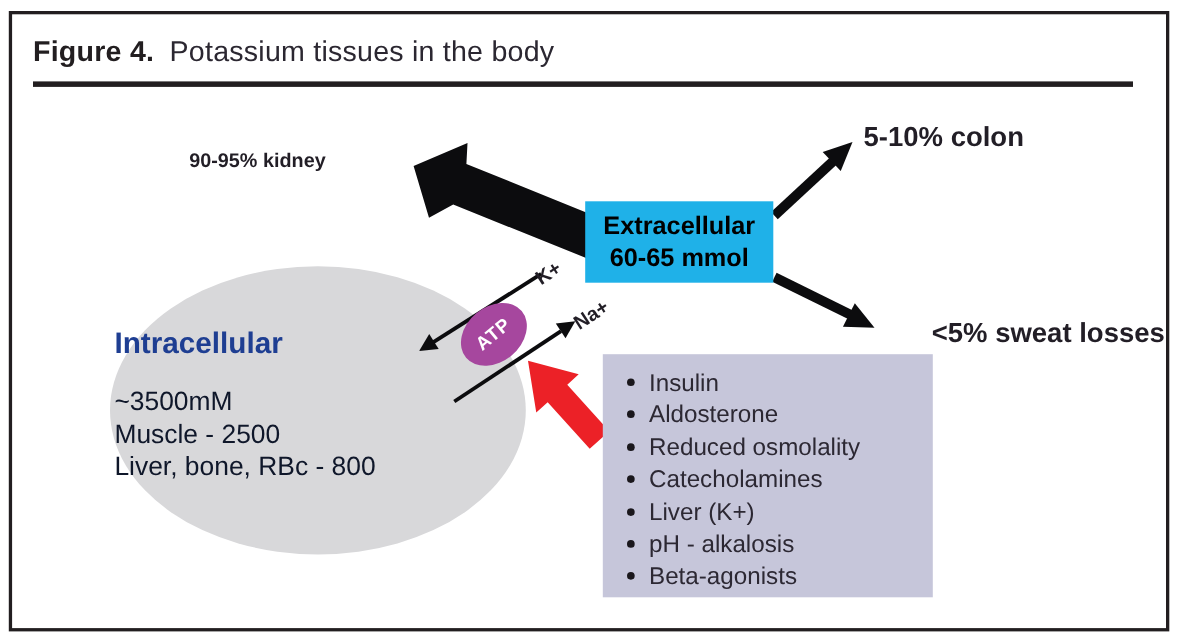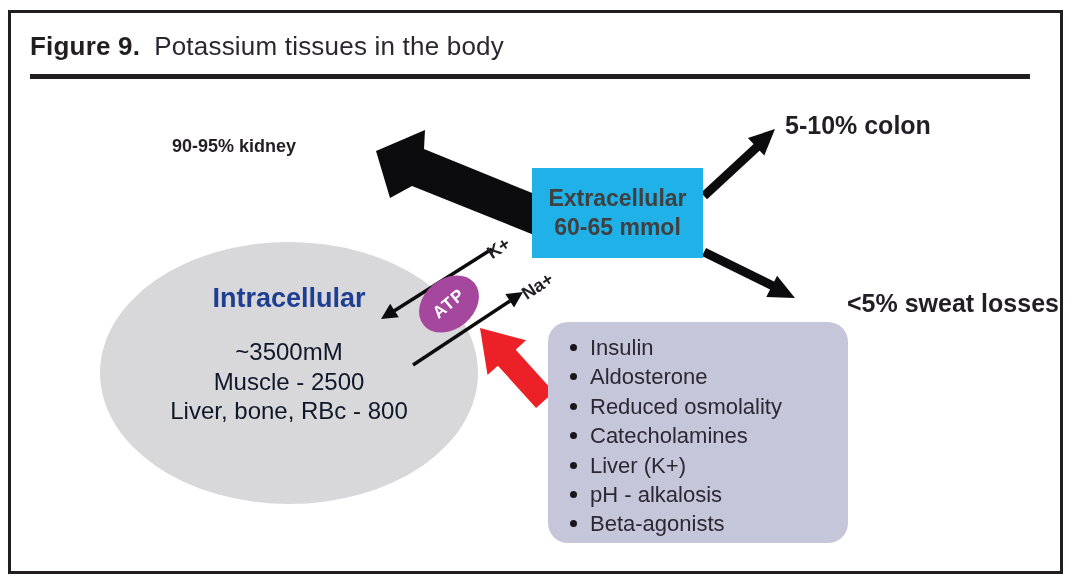--- a/index.html
+++ b/index.html
@@ -16,31 +16,31 @@
   .title-row .fig-title { font-weight:400; margin-left:14px; color:#2b2731; }
   .title-rule { position:absolute; left:30px; top:74px; width:1000px; height:5px; background:#221e20; }
 
   .svg-layer { position:absolute; left:0; top:0; width:1074px; height:582px; pointer-events:none; }
   .layer-under { z-index:2; }
   .layer-arrows { z-index:4; }
 
   .cell-ellipse { position:absolute; left:100px; top:242px; width:378px; height:262px;
                   background:#d8d8da; border-radius:50%; z-index:1; }
 
-  .cell-text { position:absolute; left:104px; top:283px; width:370px; text-align:center; z-index:7; }
+  .cell-text { position:absolute; left:104px; top:297px; width:370px; text-align:left; z-index:7; }
   .cell-heading { font-size:27px; font-weight:bold; color:#1e3e92; line-height:30px; margin-bottom:24px; }
   .cell-line { font-size:24px; color:#0f172a; line-height:29.5px; }
 
-  .extracellular-box { position:absolute; left:532px; top:168px; width:171px; height:90px;
-                       background:#1fb1e8; color:#404040; z-index:5;
+  .extracellular-box { position:absolute; left:532px; top:183px; width:171px; height:74px;
+                       background:#1fb1e8; color:#000000; z-index:5;
                        display:flex; flex-direction:column; align-items:center; justify-content:center; }
   .extracellular-box .ec-line { font-size:23px; font-weight:bold; line-height:29px; white-space:nowrap; }
 
   .factors-box { position:absolute; left:548px; top:322px; width:300px; height:221px;
-                 background:#c6c6da; z-index:3; padding:11px 0 17px 22px;border-radius:20px; }
+                 background:#c6c6da; z-index:3; padding:11px 0 17px 22px; }
   .factors-box ul { list-style:none; }
   .factors-box li { display:flex; align-items:flex-start; font-size:22px; color:#2c2833;
                     line-height:29.4px; }
   .factors-box .dot { width:7px; height:7px; border-radius:50%; background:#1a171c;
                       margin:11px 13px 0 0; flex:none; }
 
   .atp-ellipse { position:absolute; left:416px; top:279px; width:66px; height:50px;
                  background:#a6479e; border-radius:50%; transform:rotate(-40deg); z-index:6;
                  display:flex; align-items:center; justify-content:center; }
   .atp-ellipse span { color:#ffffff; font-weight:bold; font-size:17px; letter-spacing:1px; }
@@ -53,21 +53,21 @@
   .lbl-k  { left:487px; top:238px; transform:rotate(-33deg); }
   .lbl-na { left:521px; top:276px; transform:rotate(-33deg); }
 </style>
 </head>
 <body>
 
 <div class="stage">
   <div class="frame"></div>
 
   <div class="title-row">
-    <span class="fig-label">Figure 9.</span><span class="fig-title">Potassium tissues in the body</span>
+    <span class="fig-label">Figure 4.</span><span class="fig-title">Potassium tissues in the body</span>
   </div>
   <div class="title-rule"></div>
 
   <div class="cell-ellipse"></div>
 
   <svg class="svg-layer layer-under" viewBox="0 0 1074 582">
     <polygon points="480,328 526.1,340.3 515.7,349.7 553.9,392 536.1,408 497.9,365.7 487.5,375.1" fill="#ec2127"></polygon>
   </svg>
 
   <div class="factors-box">

